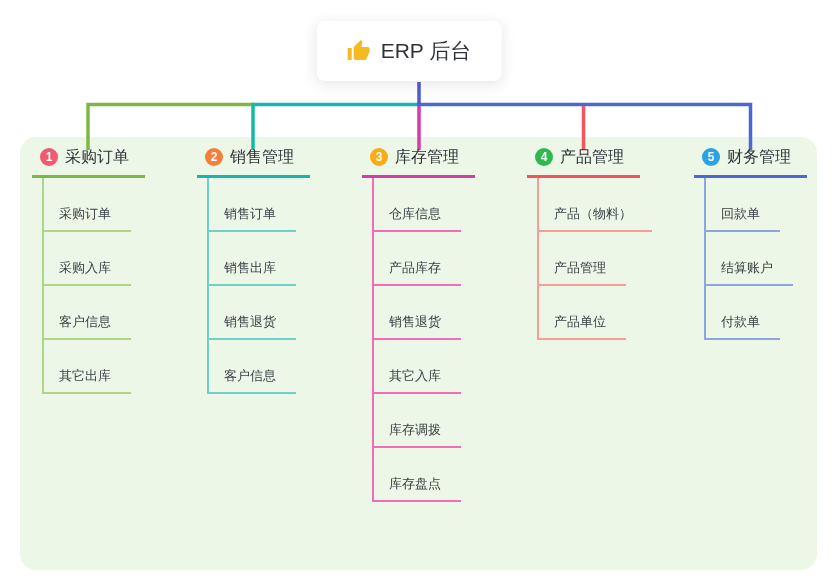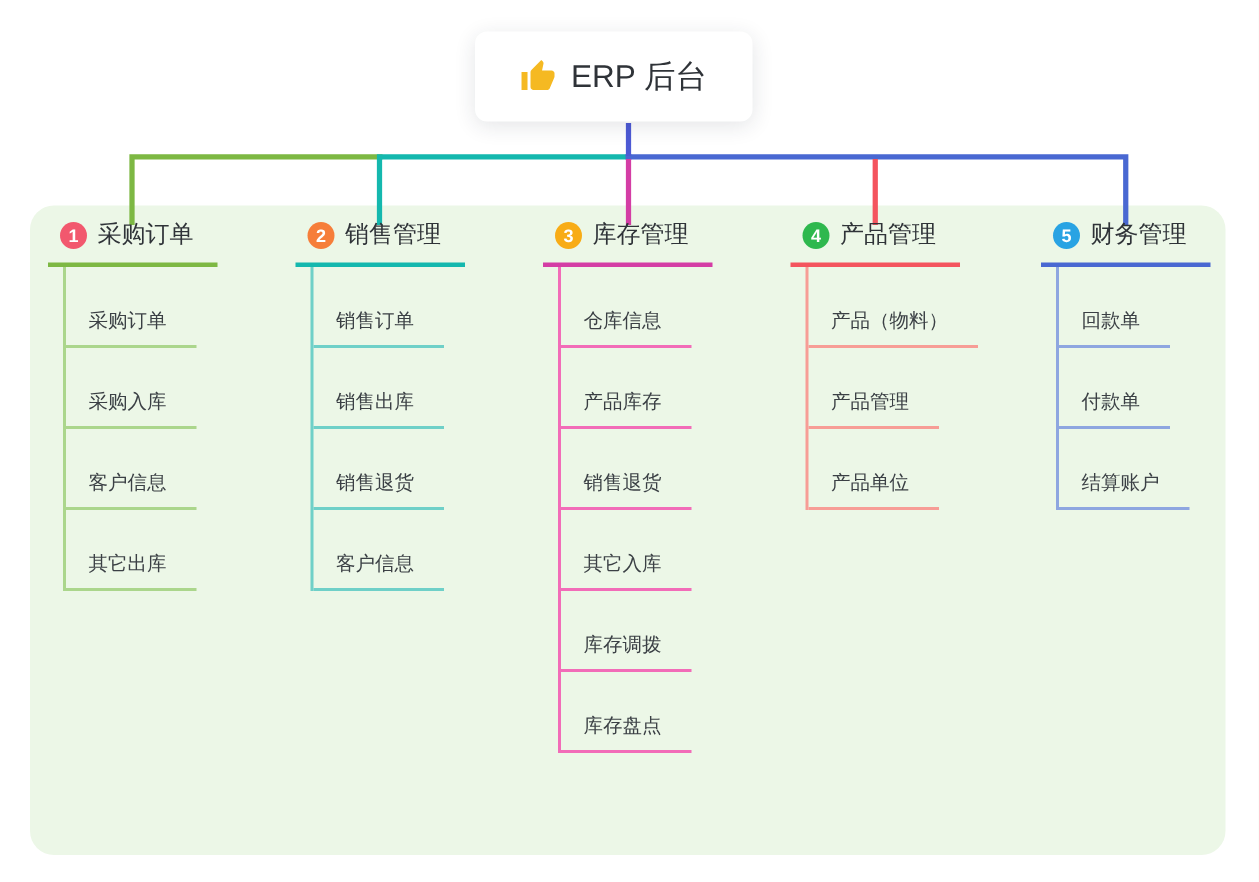--- a/index.html
+++ b/index.html
@@ -130,18 +130,18 @@
     </div>
   </div>
 
   <div class="branch b5" style="--line: #4968d2; --child-line: #8ea6e0; --badge: #29a3e3;">
     <div class="title">
       <span class="badge">5</span>
       <span>财务管理</span>
     </div>
     <div class="children">
       <div class="child">回款单</div>
+      <div class="child">结算账户</div>
       <div class="child">付款单</div>
-      <div class="child">结算账户</div>
     </div>
   </div>
 
 </div>
 
 </body></html>

